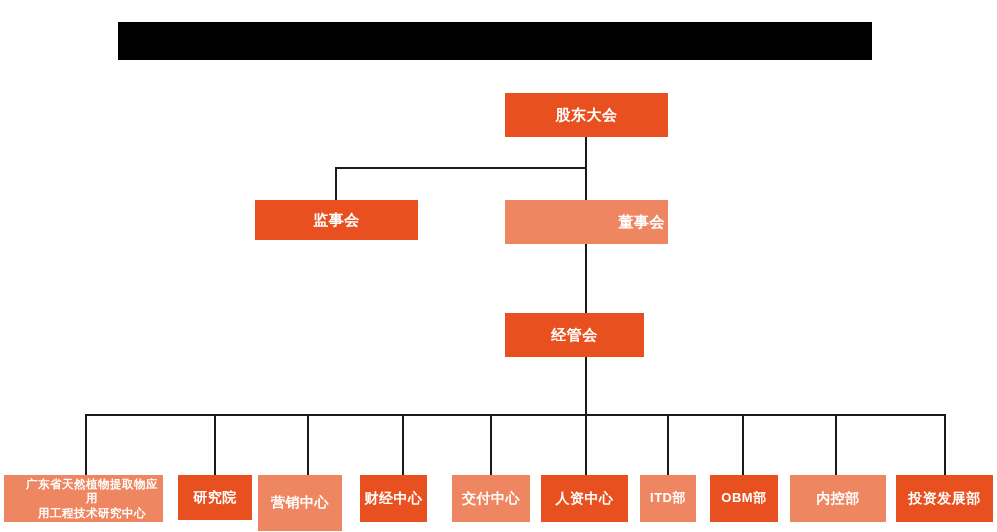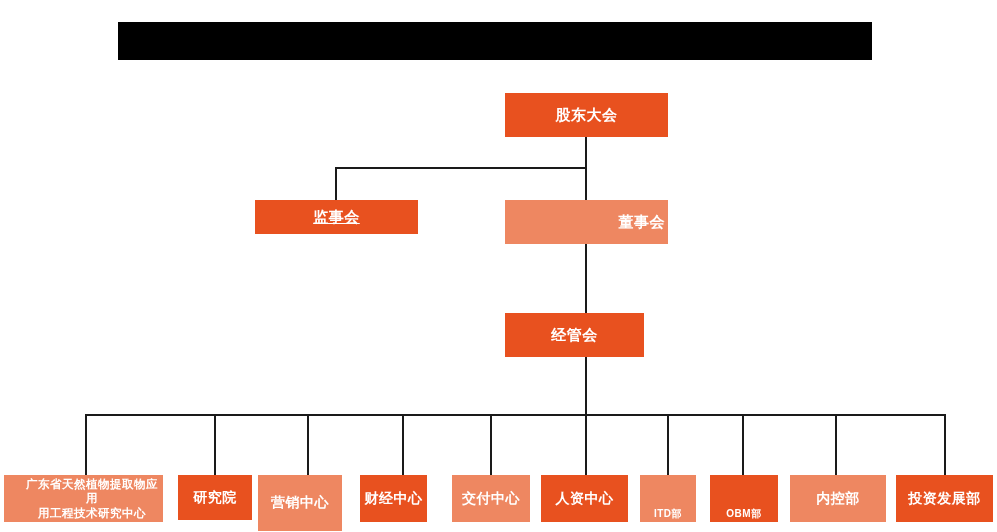--- a/index.html
+++ b/index.html
@@ -37,21 +37,21 @@
     letter-spacing: 0.5px;
   }
   .node.primary   { background: #E8511F; }
   .node.secondary { background: #EE8761; }
   .node .label {
     display: block;
     width: 100%;
   }
   .node.size-lg  { font-size: 15px; }
   .node.size-md  { font-size: 14px; }
-  .node.size-sm  { font-size: 10px; align-items: flex-end; }
+  .node.size-sm  { font-size: 13px; }
   .node.size-xs  { font-size: 11.5px; }
   .connector {
     position: absolute;
     background: #1a1a1a;
   }
   .connector.v { width: 2px; }
   .connector.h { height: 2px; }
 </style>
 </head>
 <body>
@@ -82,21 +82,21 @@
   <div class="connector v" style="left:585px; top:414px; height:61px;"></div>
   <div class="connector v" style="left:667px; top:414px; height:61px;"></div>
   <div class="connector v" style="left:742px; top:414px; height:61px;"></div>
   <div class="connector v" style="left:835px; top:414px; height:61px;"></div>
   <div class="connector v" style="left:944px; top:414px; height:61px;"></div>
 
   <div class="node primary size-lg" style="left:505px; top:93px; width:163px; height:44px;">
     <span class="label">股东大会</span>
   </div>
 
-  <div class="node primary size-lg" style="left:255px; top:200px; width:163px; height:34px;text-decoration:underline;">
+  <div class="node primary size-lg" style="left:255px; top:200px; width:163px; height:40px;">
     <span class="label">监事会</span>
   </div>
 
   <div class="node secondary size-lg" style="left:505px; top:200px; width:163px; height:44px;text-align:right;">
     <span class="label">董事会</span>
   </div>
 
   <div class="node primary size-lg" style="left:505px; top:313px; width:139px; height:44px;">
     <span class="label">经管会</span>
   </div>

